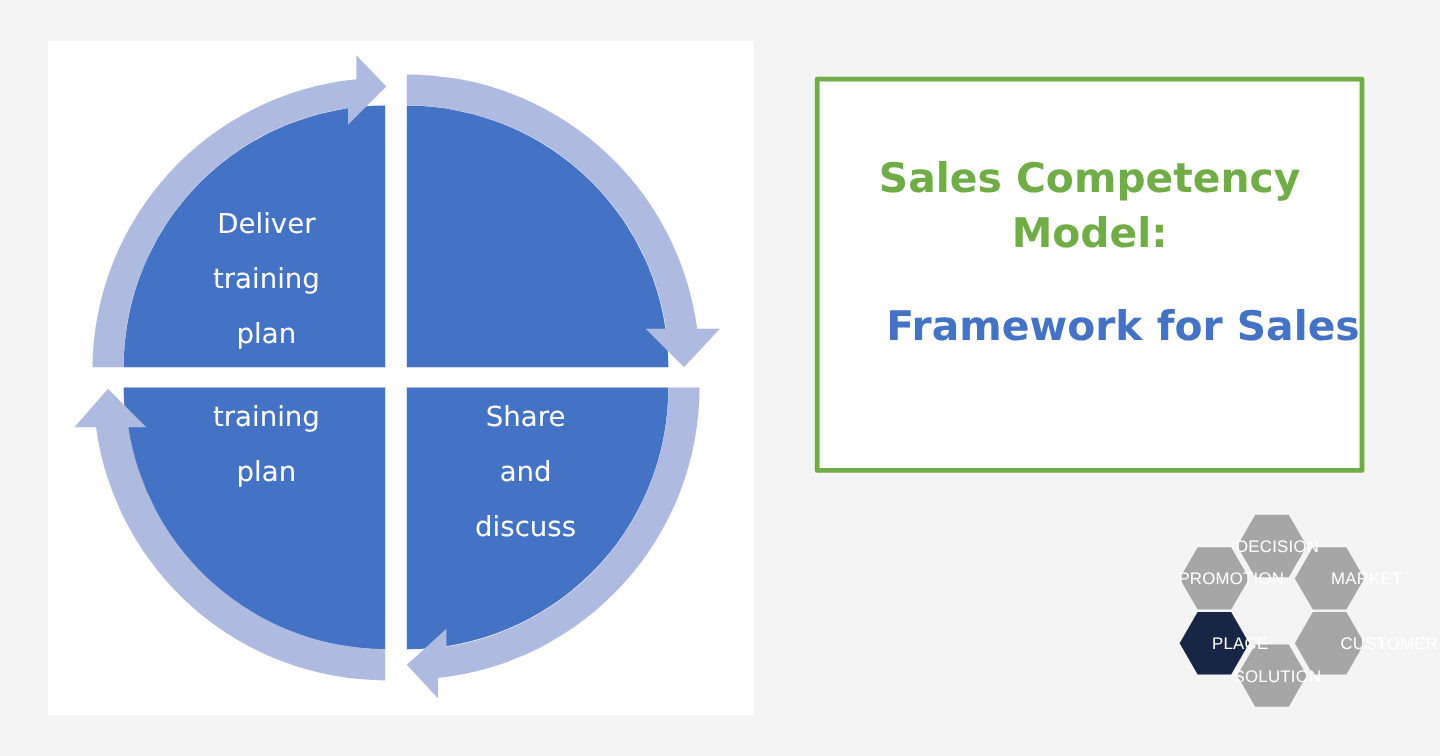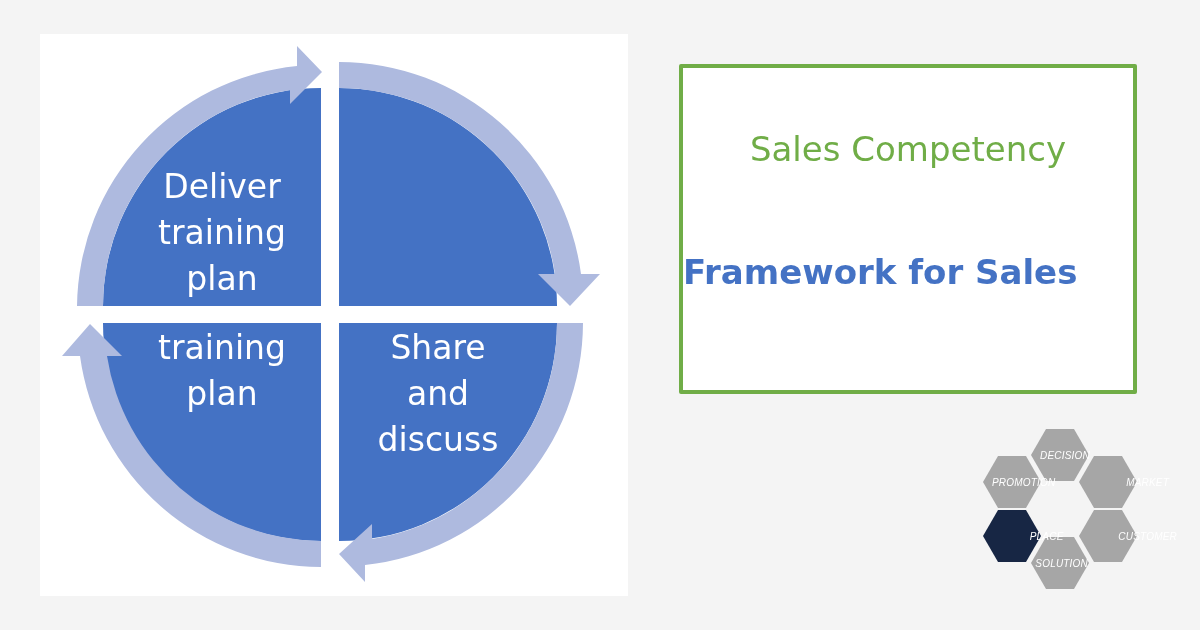--- a/index.html
+++ b/index.html
@@ -1,25 +1,25 @@
 <!DOCTYPE html>
 <html><head>
 <meta charset="utf-8">
 <style>
   html, body { margin:0; padding:0; }
   body { width:1200px; height:630px; background:#f4f4f4; position:relative; overflow:hidden; font-family:"Liberation Sans", sans-serif; }
   .panel { position:absolute; left:40px; top:34px; width:588px; height:562px; background:#ffffff; }
   .panel svg { position:absolute; left:0; top:0; }
-  .qlabel { position:absolute; color:#ffffff; font-family:"DejaVu Sans", sans-serif; font-size:33px; line-height:46px; text-align:center; width:200px; }
+  .qlabel { position:absolute; color:#ffffff; font-family:"DejaVu Sans", sans-serif; font-size:23px; line-height:46px; text-align:center; width:200px; }
   .title-box { position:absolute; left:679px; top:64px; width:458px; height:330px; border:4px solid #70ad47; background:#ffffff; border-radius:2px; box-sizing:border-box; }
-  .t1 { position:absolute; left:0; width:100%; top:58px; text-align:center; color:#70ad47; font-family:"DejaVu Sans", sans-serif; font-weight:normal; font-size:34px; line-height:46px; }
-  .t2 { position:absolute; left:0; width:100%; top:180px; text-align:left; color:#4472c4; font-family:"DejaVu Sans", sans-serif; font-weight:bold; font-size:34px; line-height:48px; }
+  .t1 { position:absolute; left:0; width:100%; top:58px; text-align:center; color:#70ad47; font-family:"DejaVu Sans", sans-serif; font-weight:bold; font-size:34px; line-height:46px; }
+  .t2 { position:absolute; left:0; width:100%; top:180px; text-align:right; color:#4472c4; font-family:"DejaVu Sans", sans-serif; font-weight:bold; font-size:34px; line-height:48px; }
   .hexes { position:absolute; left:970px; top:420px; width:180px; height:180px; }
   .hexes svg { position:absolute; left:0; top:0; }
-  .hexlabel { position:absolute; width:60px; text-align:right; font-family:"Liberation Sans", sans-serif; font-size:10px; color:#ffffff; letter-spacing:0.2px; transform:translate(-50%,-50%);font-style:italic; }
+  .hexlabel { position:absolute; width:60px; text-align:center; font-family:"Liberation Sans", sans-serif; font-size:14px; color:#ffffff; letter-spacing:0.2px; transform:translate(-50%,-50%); }
 </style>
 </head>
 <body>
 
 <div class="panel">
   <svg width="588" height="562" viewBox="0 0 588 562">
 
     <path d="M281,272 L63,272 A218,218 0 0 1 281,54 Z" fill="#4472c4"></path>
 
     <path d="M299,272 L299,54 A218,218 0 0 1 517,272 Z" fill="#4472c4"></path>
@@ -49,20 +49,21 @@
   </div>
   <div class="qlabel" style="left:82px; top:291px;">
     <div>training</div>
     <div>plan</div>
   </div>
 </div>
 
 <div class="title-box">
   <div class="t1">
     <div>Sales Competency</div>
+    <div>Model:</div>
   </div>
   <div class="t2">
     <div>Framework for Sales</div>
   </div>
 </div>
 
 <div class="hexes">
   <svg width="180" height="180" viewBox="0 0 180 180">
 
     <polygon points="76,9 104,9 119,35 104,61 76,61 61,35" fill="#a6a6a6"></polygon>
@@ -75,14 +76,14 @@
 
     <polygon points="28,90 56,90 71,116 56,142 28,142 13,116" fill="#172644"></polygon>
 
     <polygon points="28,36 56,36 71,62 56,88 28,88 13,62" fill="#a6a6a6"></polygon>
   </svg>
   <div class="hexlabel" style="left:90px; top:35px;">DECISION</div>
   <div class="hexlabel" style="left:141px; top:62px;margin-left:28px;">MARKET</div>
   <div class="hexlabel" style="left:141px; top:116px;margin-left:36px;">CUSTOMER</div>
   <div class="hexlabel" style="left:88px; top:143px;">SOLUTION</div>
   <div class="hexlabel" style="left:43px; top:116px;padding-left:41px;">PLACE</div>
-  <div class="hexlabel" style="left:42px; top:62px;margin-left:10px;">PROMOTION</div>
+  <div class="hexlabel" style="left:42px; top:62px;">PROMOTION</div>
 </div>
 
 </body></html>

